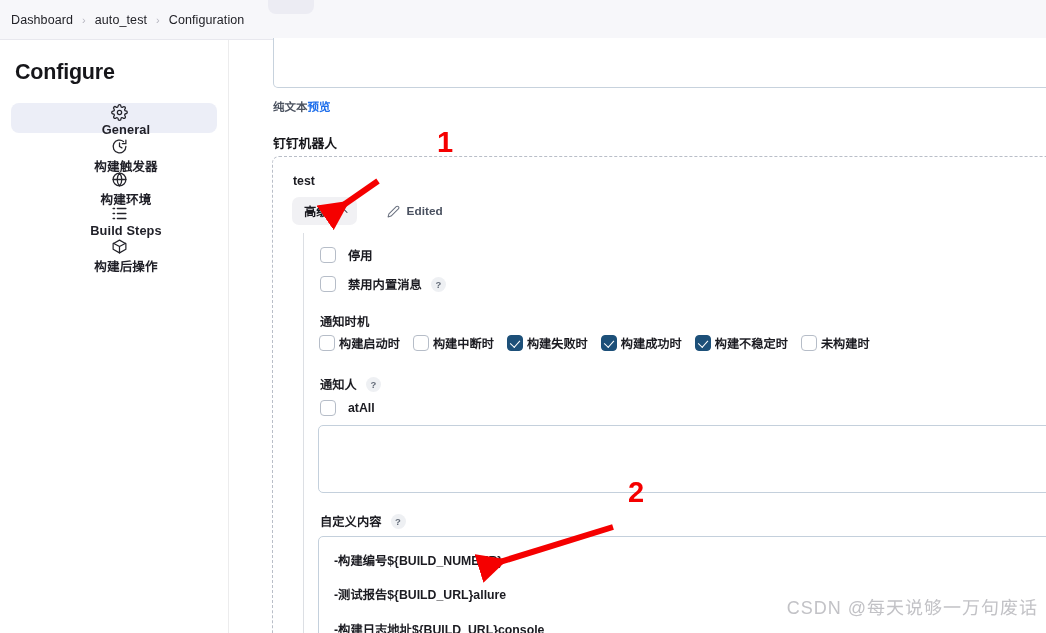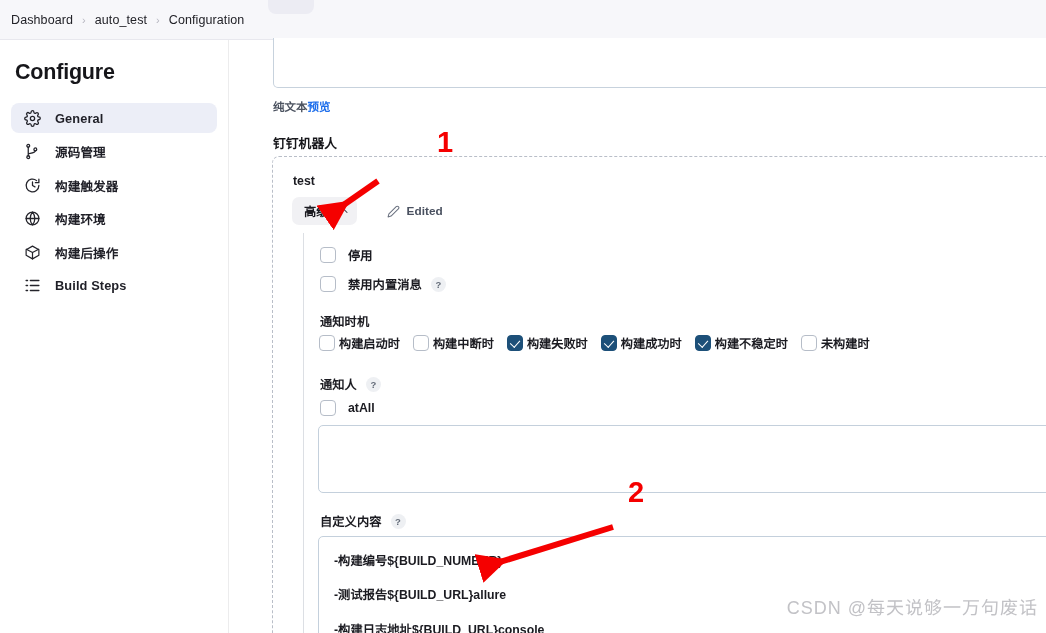--- a/index.html
+++ b/index.html
@@ -47,22 +47,23 @@
     padding: 0;
   }
   .config-title {
     font-size: 21.5px; font-weight: 700; color: #16161a;
     margin: 20px 0 0 15px; letter-spacing: -.2px;
   }
   .nav { margin-top: 18px; padding: 0 11px; }
   .nav-item {
     display: flex; align-items: center;
     height: 30px; border-radius: 8px;
-    padding-left: 12px; margin-bottom: 3.5px;
+    padding-left: 24px; margin-bottom: 3.5px;
     cursor: pointer;
+    flex-direction: column;
   }
   .nav-item.active { background: #eceef7; }
   .nav-ico {
     width: 19px; height: 19px;
     display: flex; align-items: center; justify-content: center;
     margin-right: 13px; flex: 0 0 19px; color: #24242b;
   }
   .nav-ico svg { display:block; }
   .nav-label {
     font-size: 12.8px; color: #1f1f27; font-weight: 600;
@@ -257,31 +258,20 @@
       <div class="nav-item active">
         <span class="nav-ico">
           <svg width="17" height="17" viewBox="0 0 24 24" fill="none" stroke="currentColor" stroke-width="1.8" stroke-linecap="round" stroke-linejoin="round">
             <circle cx="12" cy="12" r="3"></circle>
             <path d="M19.4 15a1.65 1.65 0 0 0 .33 1.82l.06.06a2 2 0 1 1-2.83 2.83l-.06-.06a1.65 1.65 0 0 0-1.82-.33 1.65 1.65 0 0 0-1 1.51V21a2 2 0 1 1-4 0v-.09A1.65 1.65 0 0 0 9 19.4a1.65 1.65 0 0 0-1.82.33l-.06.06a2 2 0 1 1-2.83-2.83l.06-.06A1.65 1.65 0 0 0 4.6 15a1.65 1.65 0 0 0-1.51-1H3a2 2 0 1 1 0-4h.09A1.65 1.65 0 0 0 4.6 9a1.65 1.65 0 0 0-.33-1.82l-.06-.06a2 2 0 1 1 2.83-2.83l.06.06A1.65 1.65 0 0 0 9 4.6a1.65 1.65 0 0 0 1-1.51V3a2 2 0 1 1 4 0v.09a1.65 1.65 0 0 0 1 1.51 1.65 1.65 0 0 0 1.82-.33l.06-.06a2 2 0 1 1 2.83 2.83l-.06.06A1.65 1.65 0 0 0 19.4 9c.14.33.4.6.73.75H21a2 2 0 1 1 0 4h-.09a1.65 1.65 0 0 0-1.51 1z"></path>
           </svg>
         </span>
         <span class="nav-label">General</span>
       </div>
 
-      <div class="nav-item">
-        <span class="nav-ico">
-          <svg width="17" height="17" viewBox="0 0 24 24" fill="none" stroke="currentColor" stroke-width="1.8" stroke-linecap="round" stroke-linejoin="round">
-            <circle cx="6" cy="4" r="2"></circle>
-              <circle cx="6" cy="20" r="2"></circle>
-              <circle cx="16" cy="9" r="2"></circle>
-            <path d="M6 6v12M16 11c0 3-4 3-10 4"></path>
-          </svg>
-        </span>
-        <span class="nav-label cjk">源码管理</span>
-      </div>
 
       <div class="nav-item">
         <span class="nav-ico">
           <svg width="17" height="17" viewBox="0 0 24 24" fill="none" stroke="currentColor" stroke-width="1.8" stroke-linecap="round" stroke-linejoin="round">
             <path d="M21 12a9 9 0 1 1-3.2-6.9"></path>
               <polyline points="21 3 21 8 16 8"></polyline>
             <polyline points="12 7 12 12 15.5 14"></polyline>
           </svg>
         </span>
         <span class="nav-label cjk">构建触发器</span>
@@ -292,36 +282,36 @@
           <svg width="17" height="17" viewBox="0 0 24 24" fill="none" stroke="currentColor" stroke-width="1.8" stroke-linecap="round" stroke-linejoin="round">
             <circle cx="12" cy="12" r="9"></circle>
               <path d="M3 12h18M12 3a14 14 0 0 1 0 18M12 3a14 14 0 0 0 0 18"></path>
           </svg>
         </span>
         <span class="nav-label cjk">构建环境</span>
       </div>
 
       <div class="nav-item">
         <span class="nav-ico">
+          <svg width="17" height="17" viewBox="0 0 24 24" fill="none" stroke="currentColor" stroke-width="1.9" stroke-linecap="round">
+            <path d="M3 5h2M3 12h2M3 19h2"></path>
+              <path d="M9 5h12M9 12h12M9 19h12"></path>
+          </svg>
+        </span>
+        <span class="nav-label">Build Steps</span>
+      </div>
+
+      <div class="nav-item">
+        <span class="nav-ico">
           <svg width="17" height="17" viewBox="0 0 24 24" fill="none" stroke="currentColor" stroke-width="1.7" stroke-linecap="round" stroke-linejoin="round">
             <path d="M21 16V8l-9-5-9 5v8l9 5 9-5z"></path>
               <path d="M3.3 7.3 12 12l8.7-4.7M12 12v9"></path>
           </svg>
         </span>
         <span class="nav-label cjk">构建后操作</span>
-      </div>
-
-      <div class="nav-item">
-        <span class="nav-ico">
-          <svg width="17" height="17" viewBox="0 0 24 24" fill="none" stroke="currentColor" stroke-width="1.9" stroke-linecap="round">
-            <path d="M3 5h2M3 12h2M3 19h2"></path>
-              <path d="M9 5h12M9 12h12M9 19h12"></path>
-          </svg>
-        </span>
-        <span class="nav-label">Build Steps</span>
       </div>
 
     </div>
   </div>
 
   <div class="main">
 
     <textarea class="top-textarea" style=""></textarea>
 
     <div class="plain-row">

